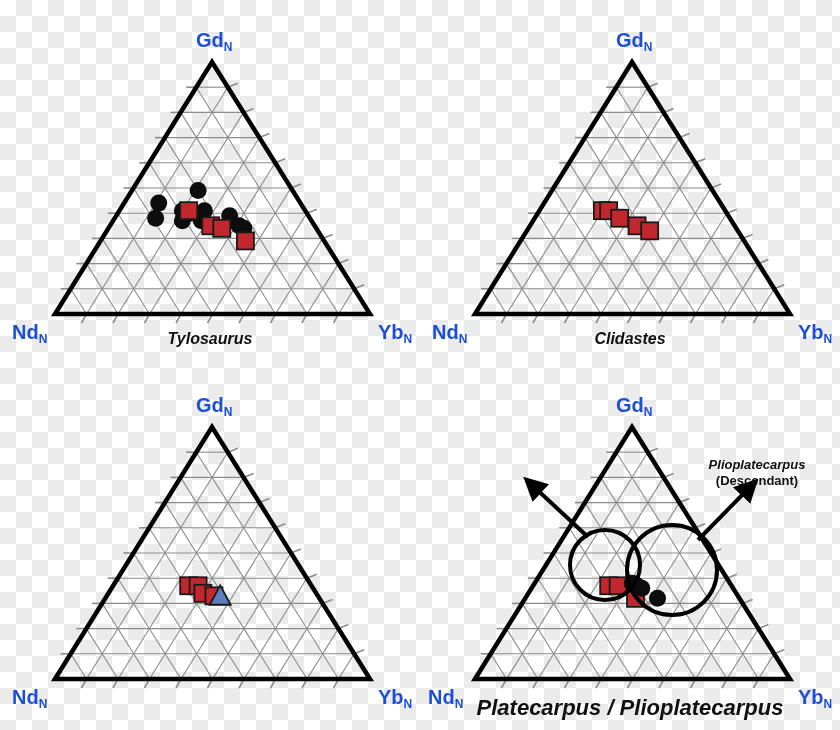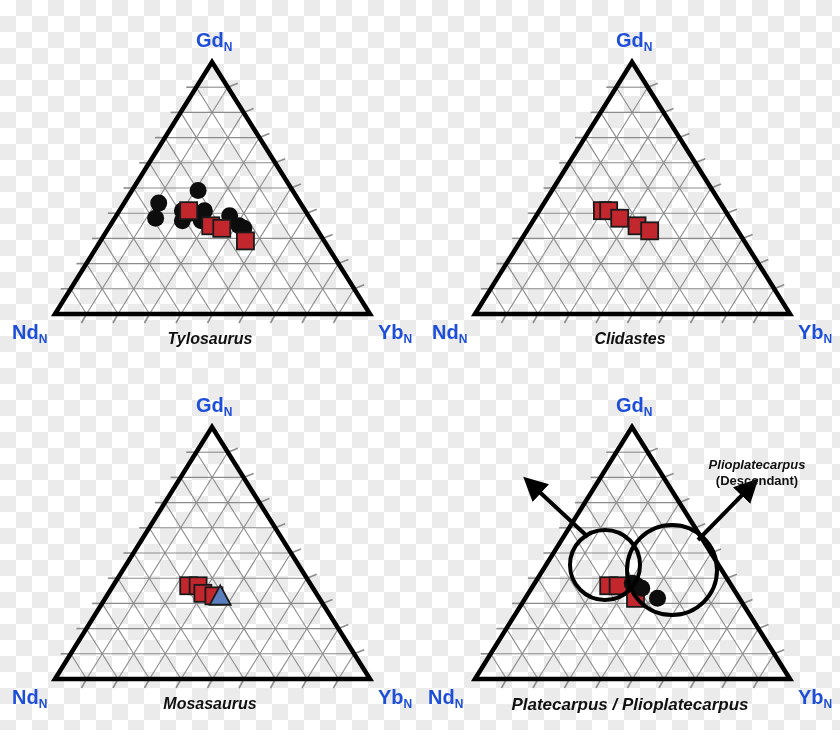--- a/index.html
+++ b/index.html
@@ -36,21 +36,21 @@
   .vlabel sub{font-size:12px;font-weight:bold;vertical-align:baseline;position:relative;top:4px;}
   .caption{
     position:absolute;
     font-weight:bold;
     font-style:italic;
     font-size:16px;
     color:#111;
     white-space:nowrap;
     text-align:center;
   }
-  .caption.wide{font-size:17px;}
+  .caption.wide{font-size:22px;}
   .anno{
     position:absolute;
     font-weight:bold;
     font-size:13px;
     color:#111;
     text-align:center;
     line-height:1.25;
     white-space:nowrap;
   }
   .anno .sp{font-style:italic;}
@@ -288,21 +288,20 @@
           <rect x="180.19" y="212.26" width="17" height="17" fill="#c1272d" stroke="#1a1a1a" stroke-width="1.8"></rect>
           <rect x="189.64" y="212.26" width="17" height="17" fill="#c1272d" stroke="#1a1a1a" stroke-width="1.8"></rect>
           <rect x="194.38" y="219.82000000000002" width="17" height="17" fill="#c1272d" stroke="#1a1a1a" stroke-width="1.8"></rect>
           <rect x="205.41000000000003" y="222.34" width="17" height="17" fill="#c1272d" stroke="#1a1a1a" stroke-width="1.8"></rect>
           <polygon points="220.21,220.34 230.71,239.76500000000001 209.71,239.76500000000001" fill="#5b7fbe" stroke="#1a1a1a" stroke-width="1.8"></polygon>
         </g>
     </svg>
     <div class="vlabel" style="left:196px;top:30px;"><span>Gd</span><sub>N</sub></div>
     <div class="vlabel" style="left:12px;top:322px;"><span>Nd</span><sub>N</sub></div>
     <div class="vlabel" style="left:378px;top:322px;"><span>Yb</span><sub>N</sub></div>
-    <div class="caption" style="left:0px;top:330px;width:420px;">Mosasaurus</div>
   </div>
 
   <div class="panel" style="left:420px;top:365px;">
     <svg viewBox="0 0 420 365">
       <defs>
         <marker id="arrowhead" markerWidth="6" markerHeight="6" refX="3" refY="3" orient="auto">
           <path d="M0,0 L6,3 L0,6 Z" fill="#000"></path>
         </marker>
       </defs>
       <g class="gridgroup">

